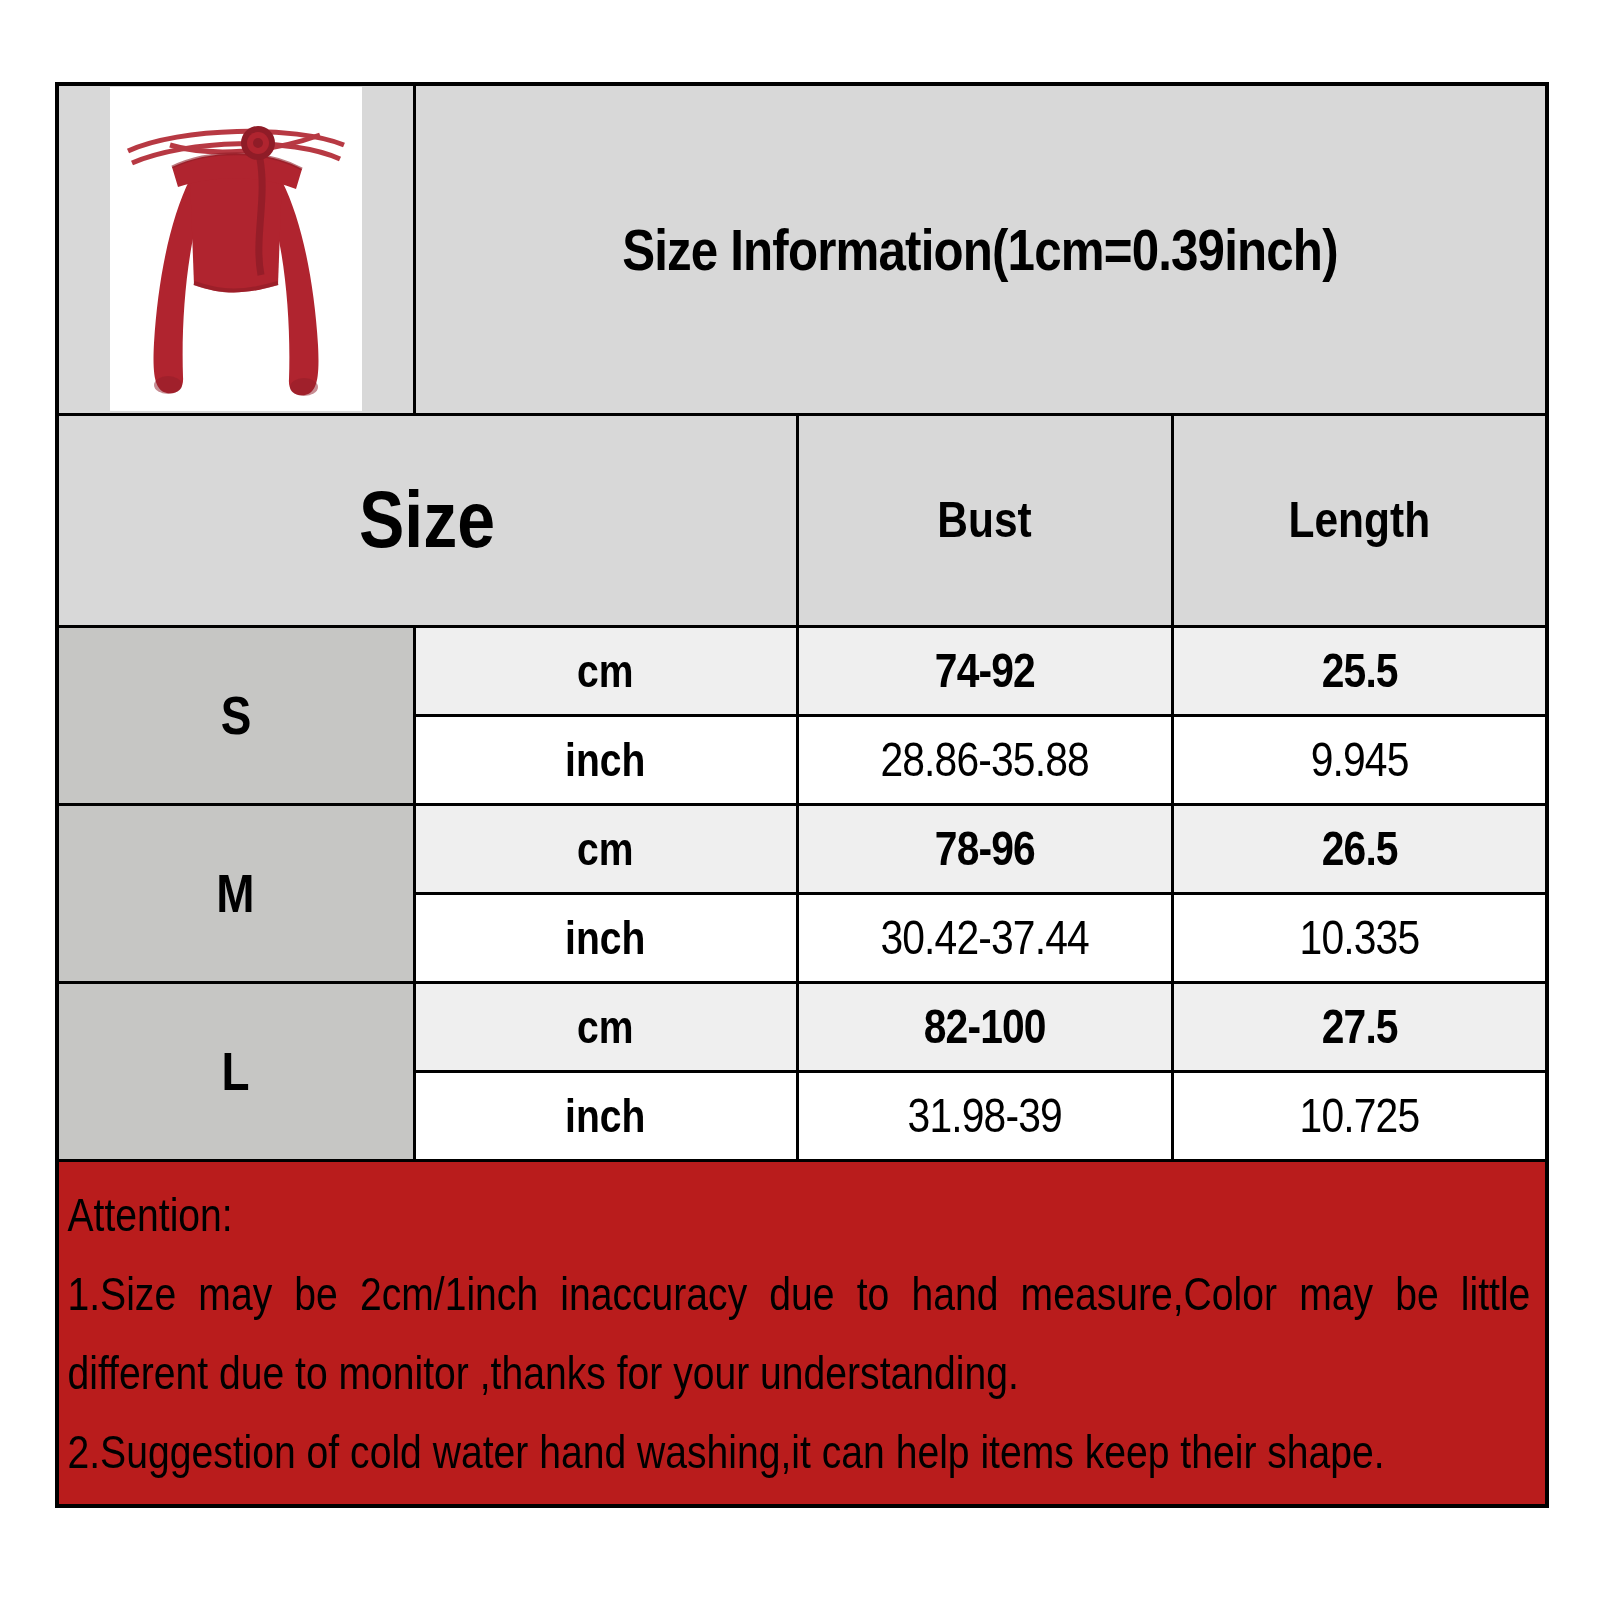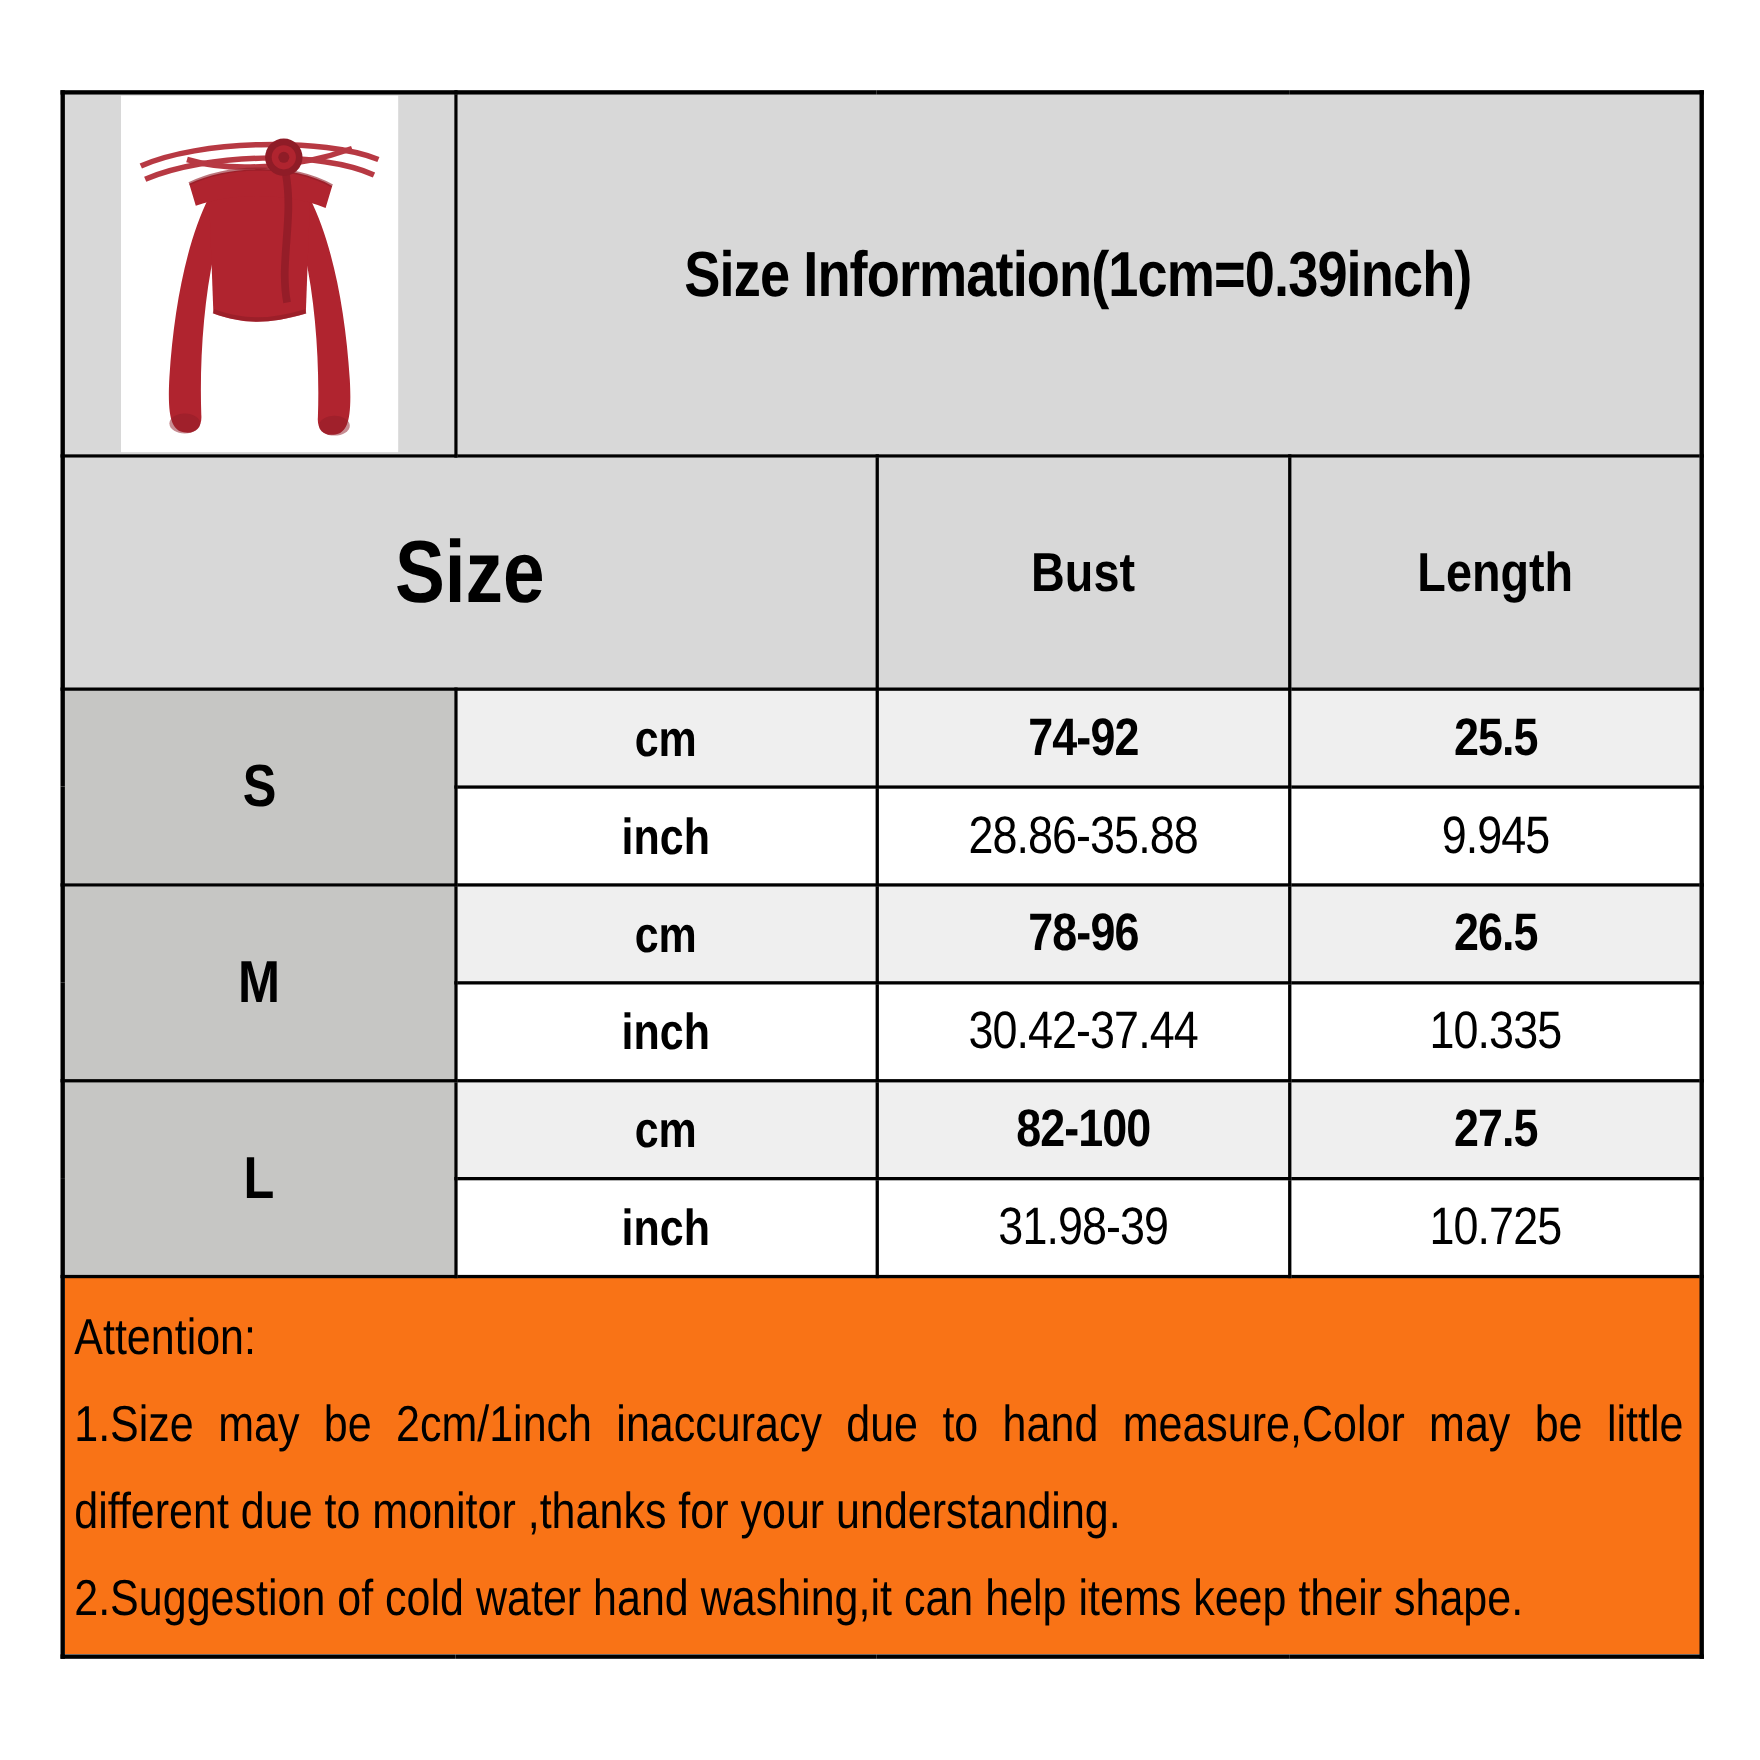--- a/index.html
+++ b/index.html
@@ -50,21 +50,21 @@
   }
   .photo svg{display:block;width:100%;height:100%}
 
   td.title-cell{background:var(--header-bg)}
   td.size-head{background:var(--header-bg)}
   td.col-head{background:var(--header-bg)}
   td.size-label{background:var(--size-label-bg)}
   tr.row-cm td.unit-cell, tr.row-cm td.val-cell{background:var(--cm-row-bg)}
   tr.row-inch td.unit-cell, tr.row-inch td.val-cell{background:var(--inch-row-bg)}
   td.attention-cell{
-    background:#f97316;
+    background:#b91c1c;
     text-align:left;
     vertical-align:top;
     padding:14px 0 0 0;
   }
 
   
   .condense{
     display:inline-block;
     transform:scaleX(0.85);
     white-space:nowrap;

